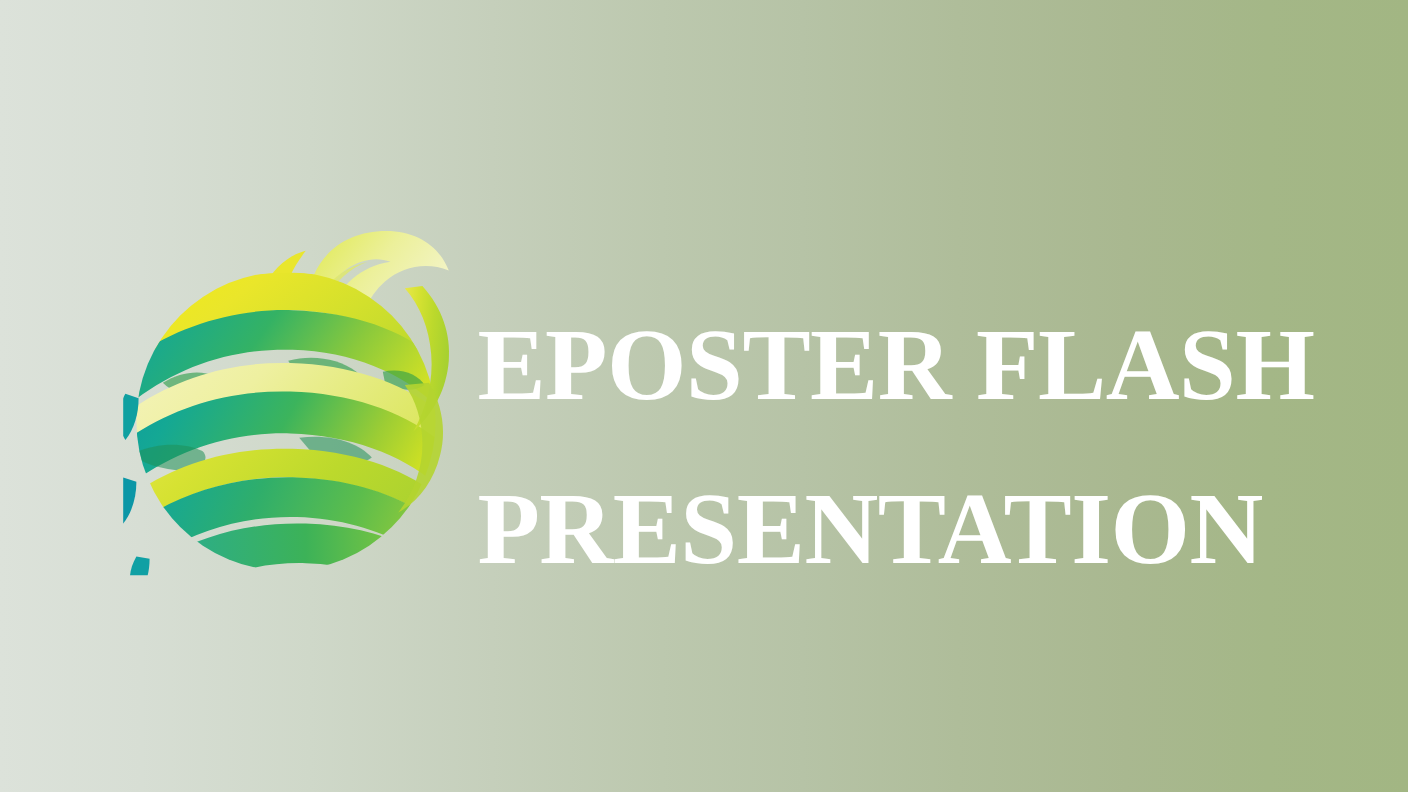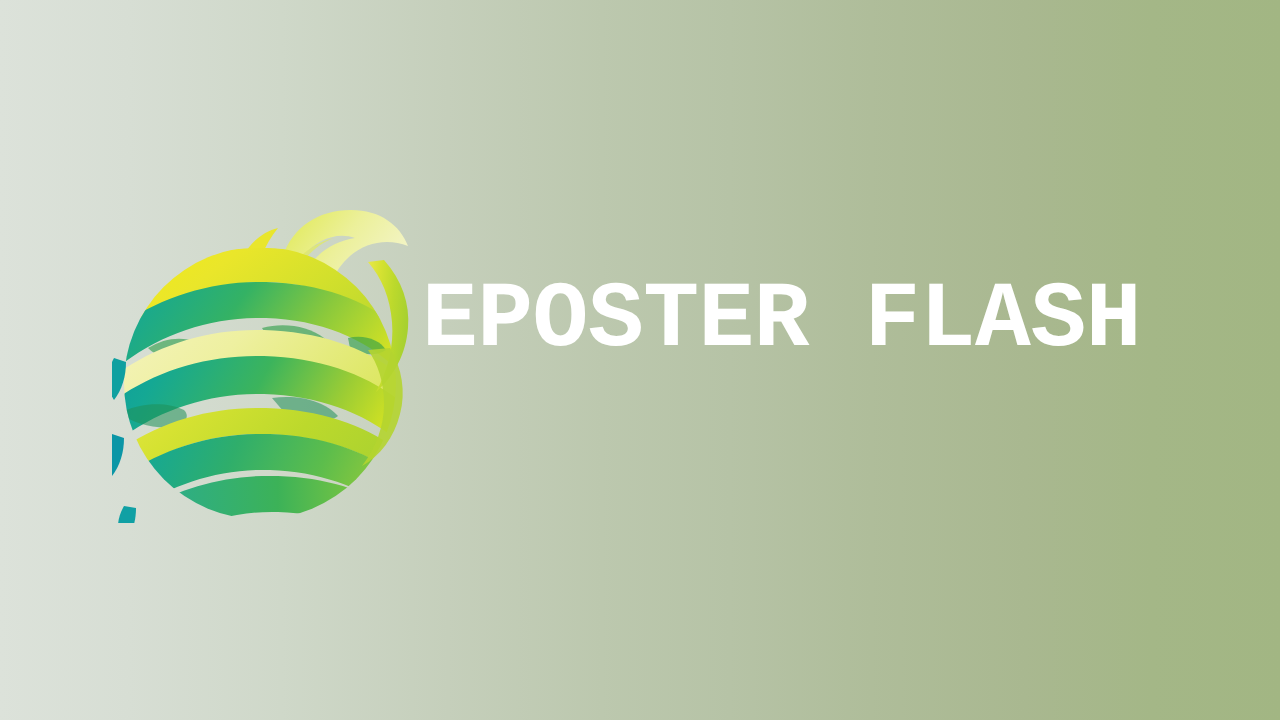--- a/index.html
+++ b/index.html
@@ -47,27 +47,27 @@
 
   
   #title-block {
     position: absolute;
     left: 422px;
     top: 252px;
     width: 800px;
   }
   .title-line {
     color: #ffffff;
-    font-family: Liberation Mono, monospace;
+    font-family: Liberation Serif, serif;
     font-weight: 700;
     font-size: 93px;
     line-height: 137px;
     letter-spacing: -0.5px;
     white-space: nowrap;
-    margin: 0;
+    margin: 12px;
     text-rendering: geometricPrecision;
   }
 </style>
 </head>
 <body>
 
 <div id="slide">
 
   <div id="logo-wrap">
     <svg viewBox="0 0 300 325" xmlns="http://www.w3.org/2000/svg" aria-hidden="true">
@@ -207,15 +207,16 @@
       <g>
         <path d="M2 160 C -6 174, -6 190, 2 202 C 10 192, 14 178, 14 164 Z" fill="#0fa0a0"></path>
         <path d="M0 236 C -8 250, -8 266, 0 278 C 8 268, 12 254, 12 240 Z" fill="#0b96a6"></path>
         <path d="M12 308 C 4 322, 4 336, 12 346 C 20 336, 24 324, 24 310 Z" fill="#10a0a4"></path>
       </g>
     </svg>
   </div>
 
   <div id="title-block">
     <div class="title-line">EPOSTER FLASH</div>
+    <div class="title-line">PRESENTATION</div>
   </div>
 
 </div>
 
 </body></html>

